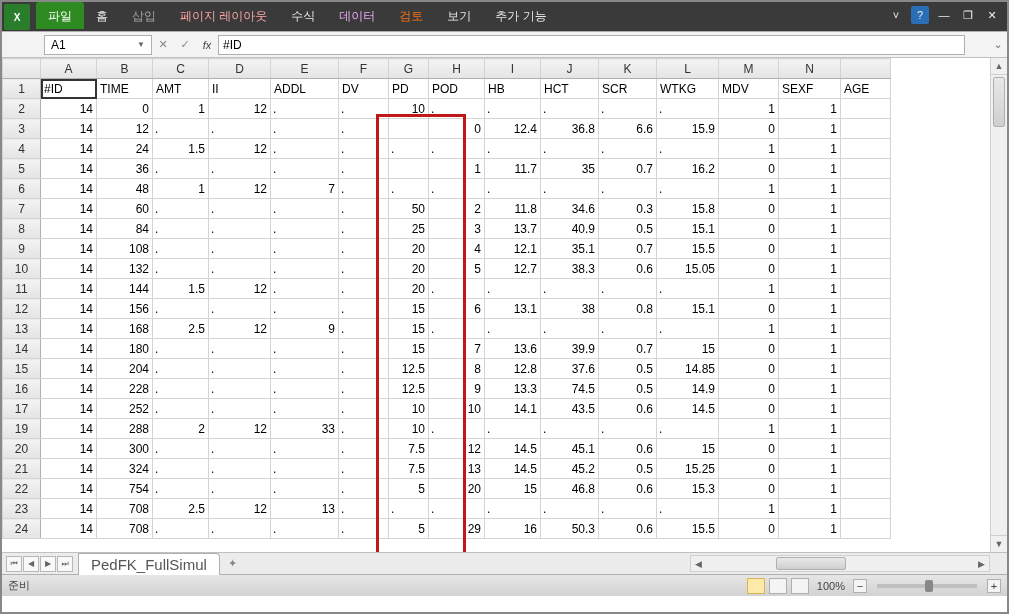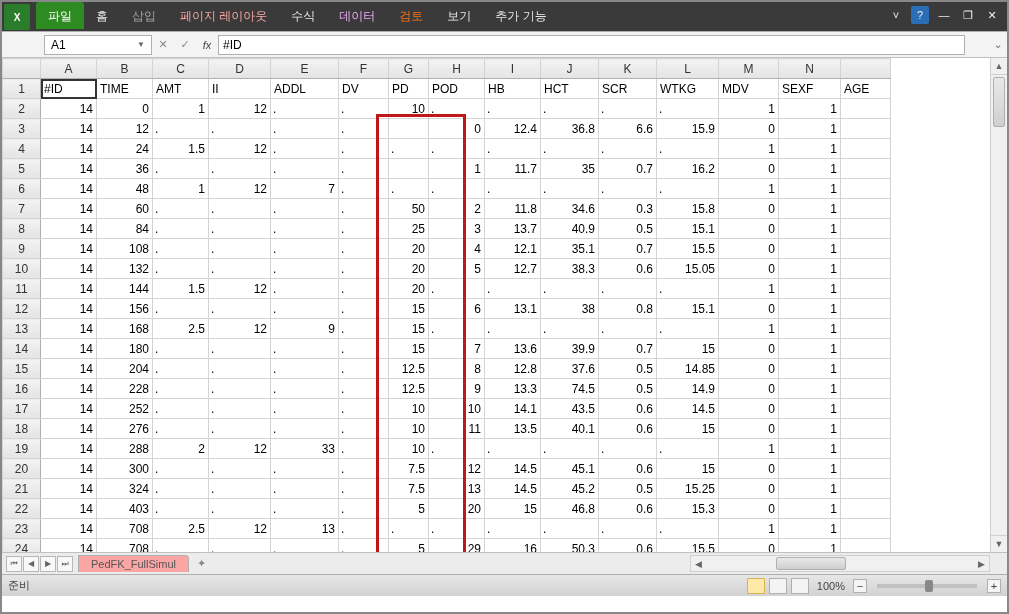--- a/index.html
+++ b/index.html
@@ -32,21 +32,21 @@
   .active-cell { outline:2px solid #333; outline-offset:-2px;}
   
   .vscroll { position:absolute; right:0; top:0; bottom:0; width:17px; background:#f0f0f0; border-left:1px solid #d0d0d0;}
   .vscroll .arrow{height:17px; text-align:center; font-size:9px; color:#666; line-height:17px; border-bottom:1px solid #d0d0d0;}
   .vscroll .thumb{position:absolute; left:2px; right:2px; top:19px; height:50px; background:linear-gradient(#e8e8e8,#cfcfcf); border:1px solid #b0b0b0; border-radius:2px;}
   .vscroll .arrow.dn{position:absolute; bottom:0; left:0; right:0; border-top:1px solid #d0d0d0; border-bottom:none;}
   
   .sheet-bar { height:22px; background:#ececec; border-top:1px solid #c0c0c0; display:flex; align-items:center; position:relative;}
   .sheet-nav { display:flex; margin-left:4px;}
   .sheet-nav span{ width:16px; height:16px; border:1px solid #b8b8b8; background:#f8f8f8; margin-right:1px; text-align:center; font-size:8px; line-height:14px; color:#666;}
-  .sheet-tab { margin-left:4px; padding:2px 12px; background:#fca5a5; border:1px solid #b0b0b0; border-bottom:none; border-radius:0 4px 0 0; font-size:11px; color:#555;}
+  .sheet-tab { margin-left:4px; padding:2px 12px; background:#ffffff; border:1px solid #b0b0b0; border-bottom:none; border-radius:0 4px 0 0; font-size:15px; color:#555;}
   .sheet-add { margin-left:2px; padding:2px 6px; color:#888; font-size:11px;}
   .hscroll { position:absolute; right:17px; top:2px; height:17px; width:300px; background:#f0f0f0; border:1px solid #d0d0d0; display:flex; align-items:center;}
   .hscroll .arrow{width:15px; text-align:center; font-size:9px; color:#666;}
   .hscroll .track{flex:1; position:relative; height:100%;}
   .hscroll .thumb{position:absolute; left:70px; width:70px; top:1px; bottom:1px; background:linear-gradient(#e8e8e8,#cfcfcf); border:1px solid #b0b0b0; border-radius:2px;}
   
   .status-bar { height:22px; background:linear-gradient(#e6e6e6,#d2d2d2); border-top:1px solid #b0b0b0; display:flex; align-items:center; padding:0 6px; font-size:11px; color:#444;}
   .status-bar .right{margin-left:auto; display:flex; align-items:center; gap:4px;}
   .view-btn{width:18px; height:16px; border:1px solid #b0b0b0; background:#f4f4f4; display:inline-block;}
   .view-btn.active{background:#ffe9a8; border-color:#d4b551;}
@@ -436,38 +436,20 @@
           <td class="cell">10</td>
           <td class="cell">14.1</td>
           <td class="cell">43.5</td>
           <td class="cell">0.6</td>
           <td class="cell">14.5</td>
           <td class="cell">0</td>
           <td class="cell">1</td>
           <td class="cell"></td>
         </tr>
         <tr>
-          <th class="rowhdr">18</th>
-          <td class="cell">14</td>
-          <td class="cell">276</td>
-          <td class="cell dot">.</td>
-          <td class="cell dot">.</td>
-          <td class="cell dot">.</td>
-          <td class="cell dot">.</td>
-          <td class="cell">10</td>
-          <td class="cell">11</td>
-          <td class="cell">13.5</td>
-          <td class="cell">40.1</td>
-          <td class="cell">0.6</td>
-          <td class="cell">15</td>
-          <td class="cell">0</td>
-          <td class="cell">1</td>
-          <td class="cell"></td>
-        </tr>
-        <tr>
           <th class="rowhdr">19</th>
           <td class="cell">14</td>
           <td class="cell">288</td>
           <td class="cell">2</td>
           <td class="cell">12</td>
           <td class="cell">33</td>
           <td class="cell dot">.</td>
           <td class="cell">10</td>
           <td class="cell dot">.</td>
           <td class="cell dot">.</td>
@@ -510,21 +492,21 @@
           <td class="cell">45.2</td>
           <td class="cell">0.5</td>
           <td class="cell">15.25</td>
           <td class="cell">0</td>
           <td class="cell">1</td>
           <td class="cell"></td>
         </tr>
         <tr>
           <th class="rowhdr">22</th>
           <td class="cell">14</td>
-          <td class="cell">403</td>
+          <td class="cell">754</td>
           <td class="cell dot">.</td>
           <td class="cell dot">.</td>
           <td class="cell dot">.</td>
           <td class="cell dot">.</td>
           <td class="cell">5</td>
           <td class="cell">20</td>
           <td class="cell">15</td>
           <td class="cell">46.8</td>
           <td class="cell">0.6</td>
           <td class="cell">15.3</td>

